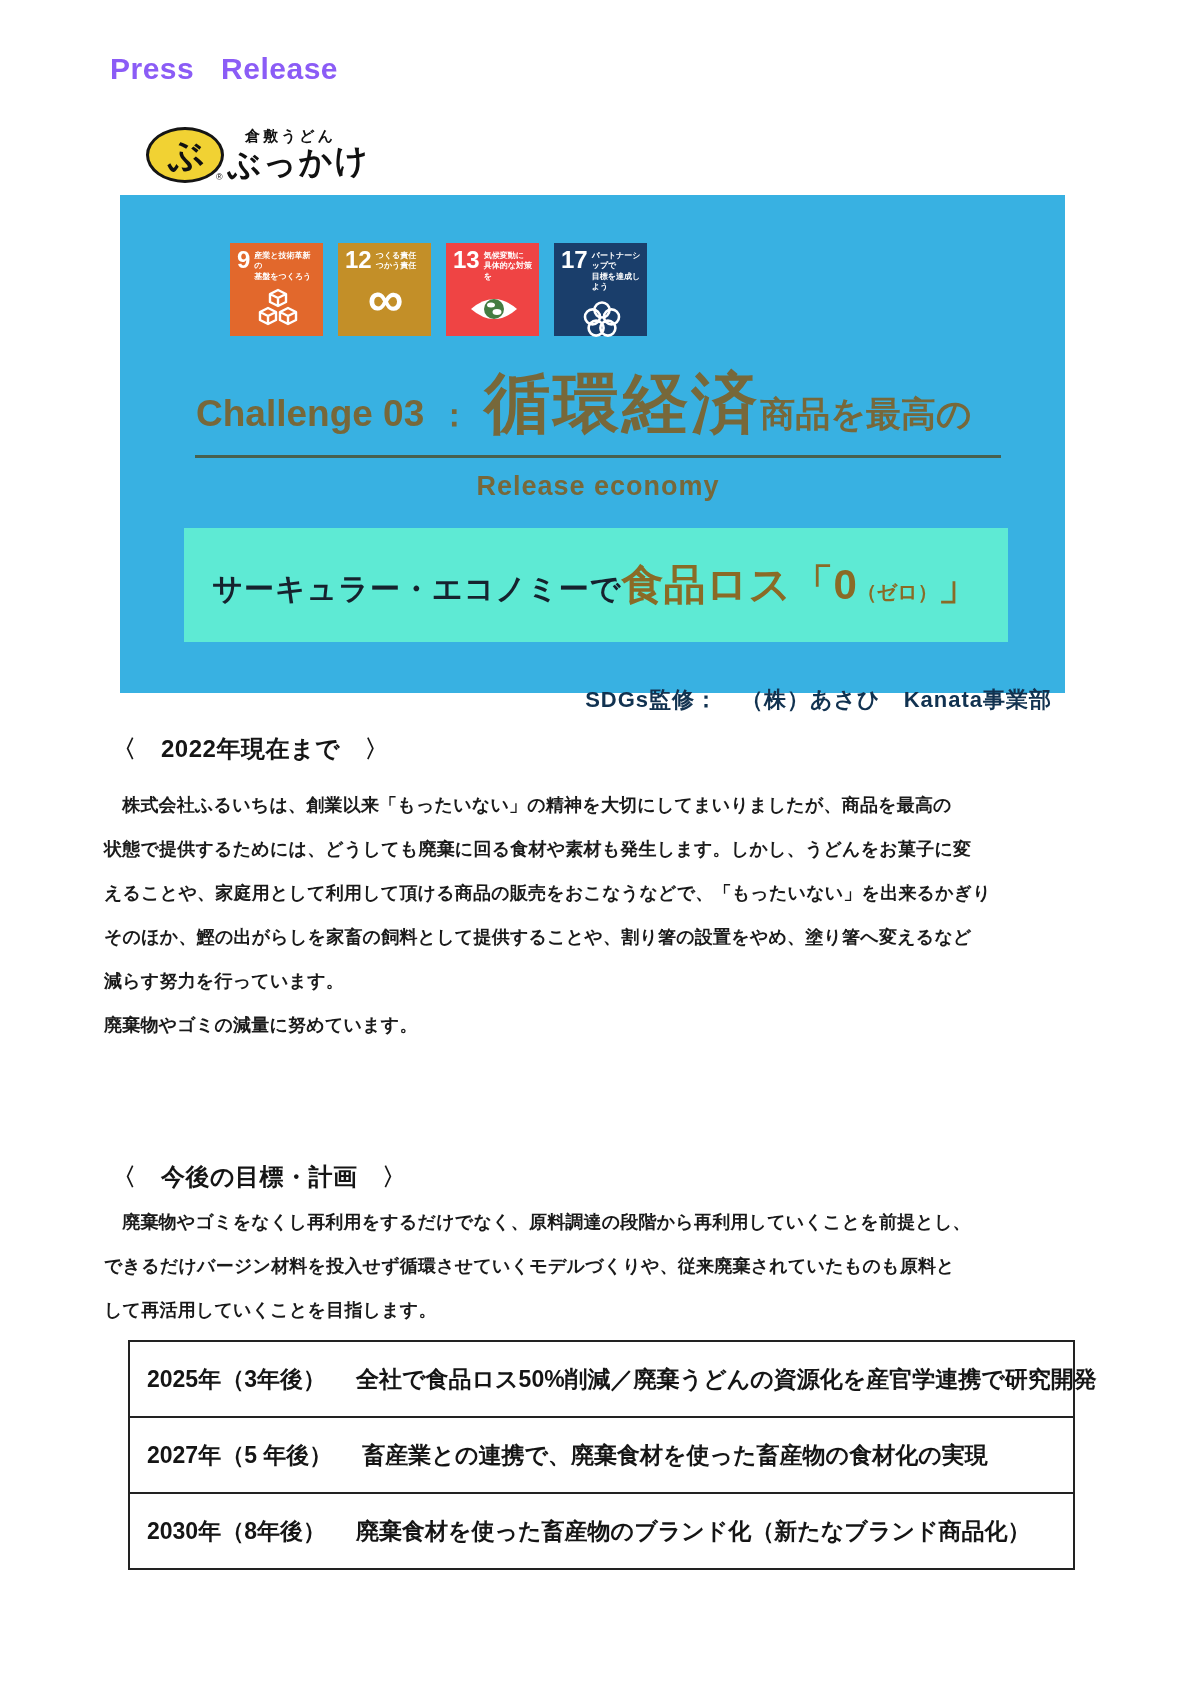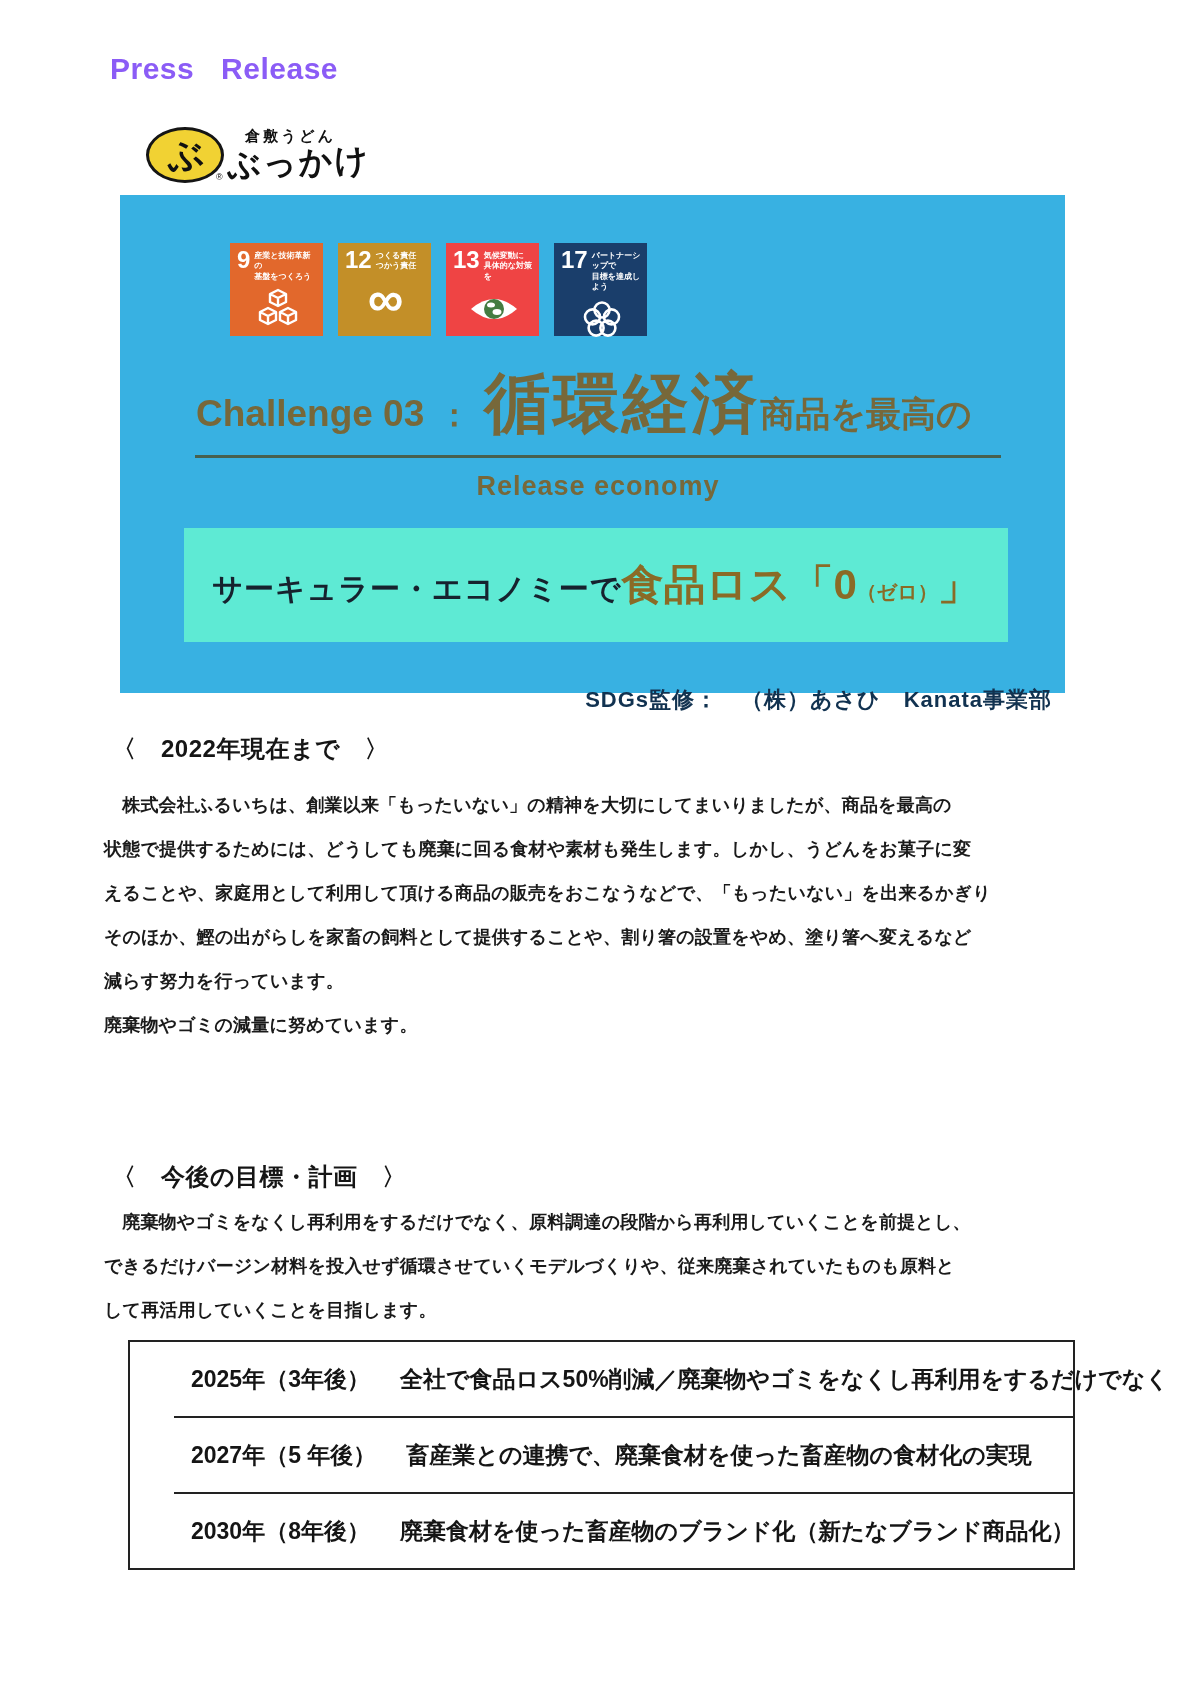--- a/index.html
+++ b/index.html
@@ -42,21 +42,21 @@
   .supervision{position:absolute;right:13px;top:458px;font-size:22px;font-weight:700;color:#113250;letter-spacing:1px;margin-top:32px;}
 
   
   .sec-heading{position:absolute;left:112px;font-size:24px;font-weight:700;color:#151515;letter-spacing:.5px;}
   .h1{top:733px;} .h2{top:1161px;}
   .para{position:absolute;left:104px;width:1000px;}
   .para1{top:783px;} .para2{top:1200px;}
   .para .line{height:44px;line-height:44px;font-size:18px;font-weight:700;color:#1a1a1a;white-space:nowrap;letter-spacing:.2px;}
 
   
-  .roadmap{position:absolute;left:128px;top:1340px;width:947px;border:2px solid #222;box-sizing:border-box;background:#fff;padding-left:44px;}
+  .roadmap{position:absolute;left:128px;top:1340px;width:947px;border:2px solid #222;box-sizing:border-box;background:#fff;}
   .t-row{height:74px;display:flex;align-items:center;padding-left:17px;font-size:23px;font-weight:700;color:#151515;white-space:nowrap;}
   .t-row + .t-row{border-top:2px solid #222;}
   .t-year{margin-right:30px;}
 </style>
 </head>
 <body>
 
 <div class="page">
 
   <div class="press">Press Release</div>
@@ -158,21 +158,21 @@
   <div class="sec-heading h2">〈　今後の目標・計画　〉</div>
   <div class="para para2">
     <div class="line">　廃棄物やゴミをなくし再利用をするだけでなく、原料調達の段階から再利用していくことを前提とし、</div>
     <div class="line">できるだけバージン材料を投入せず循環させていくモデルづくりや、従来廃棄されていたものも原料と</div>
     <div class="line">して再活用していくことを目指します。</div>
   </div>
 
   <div class="roadmap">
     <div class="t-row">
       <span class="t-year">2025年（3年後）</span>
-      <span class="t-text">全社で食品ロス50%削減／廃棄物やゴミをなくし再利用をするだけでなく</span>
+      <span class="t-text">全社で食品ロス50%削減／廃棄うどんの資源化を産官学連携で研究開発</span>
     </div>
     <div class="t-row">
       <span class="t-year">2027年（5 年後）</span>
       <span class="t-text">畜産業との連携で、廃棄食材を使った畜産物の食材化の実現</span>
     </div>
     <div class="t-row">
       <span class="t-year">2030年（8年後）</span>
       <span class="t-text">廃棄食材を使った畜産物のブランド化（新たなブランド商品化）</span>
     </div>
   </div>

